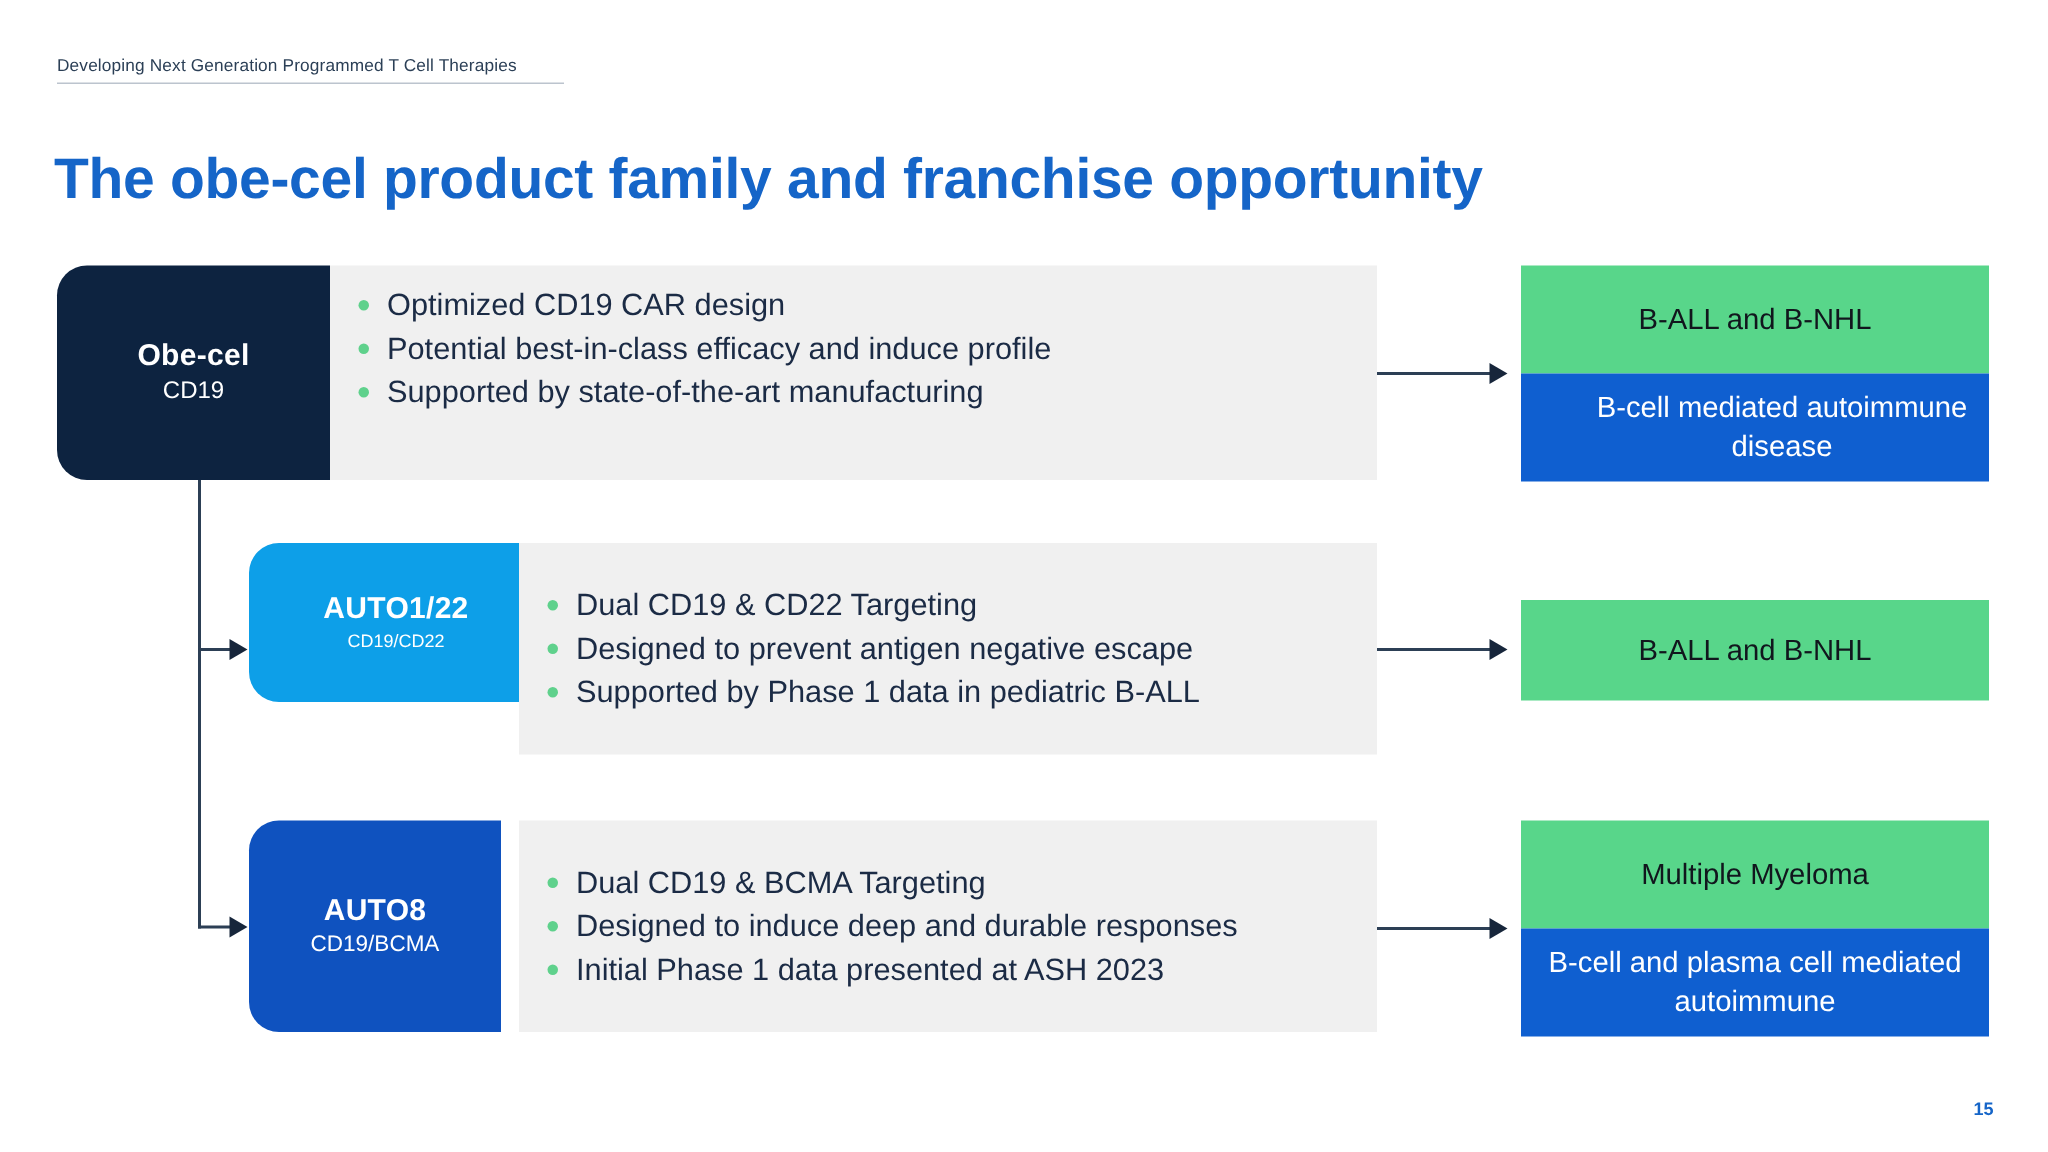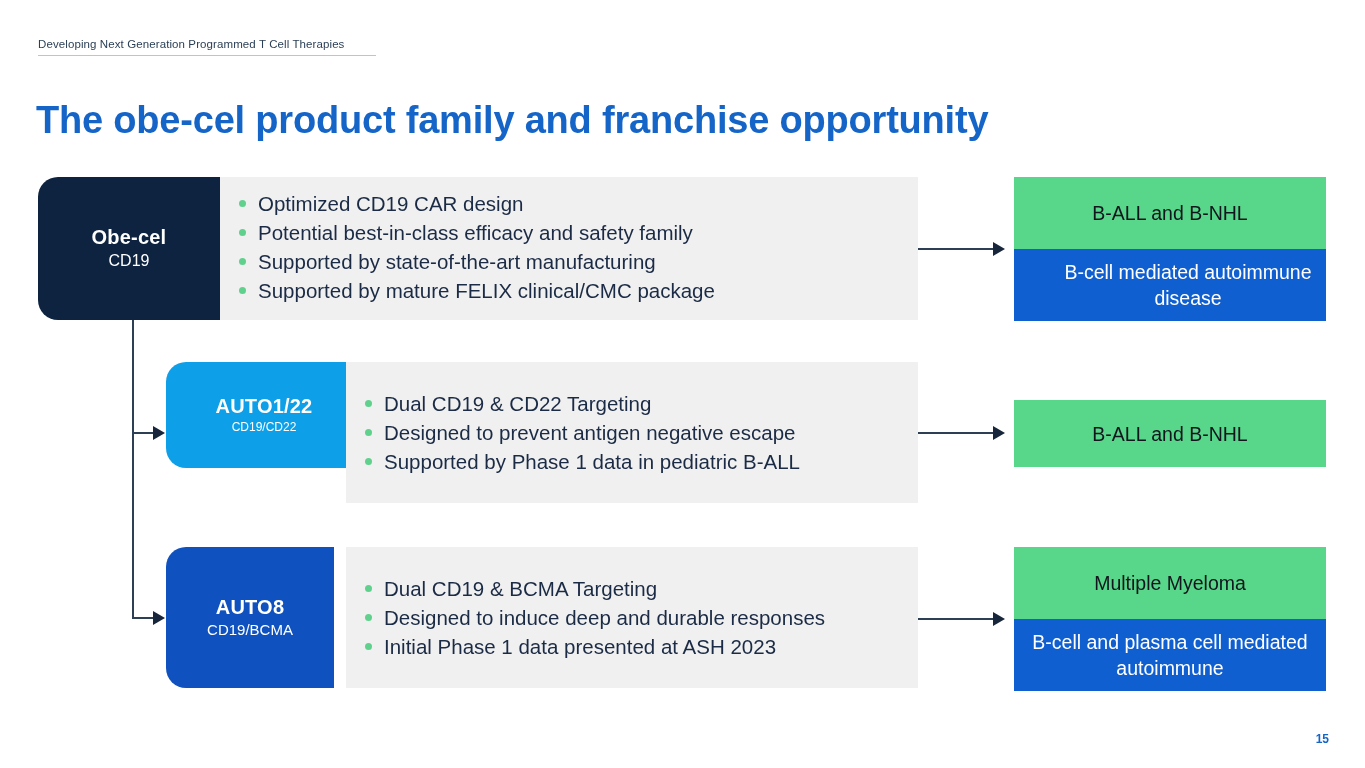--- a/index.html
+++ b/index.html
@@ -200,23 +200,22 @@
 <div class="eyebrow-rule"></div>
 <h1 class="deck-title">The obe-cel product family and franchise opportunity</h1>
 
 <div class="bullet-panel" id="row1-panel"></div>
 <div class="label-box" id="obecel-box">
   <div class="lb-title">Obe-cel</div>
   <div class="lb-sub">CD19</div>
 </div>
 <ul class="bullets" id="row1-bullets">
   <li>Optimized CD19 CAR design</li>
-  <li>Potential best-in-class efficacy and safety family</li>
+  <li>Potential best-in-class efficacy and induce profile</li>
   <li>Supported by state-of-the-art manufacturing</li>
-  <li>Supported by mature FELIX clinical/CMC package</li>
 </ul>
 
 <div class="conn arrow-line" id="arr1-line"></div>
 <div class="arrow-head" id="arr1-head"></div>
 
 <div class="ind-stack" id="ind1">
   <div class="ind-box ind-green">B-ALL and B-NHL</div>
   <div class="ind-box ind-blue">B-cell mediated autoimmune disease</div>
 </div>
 

